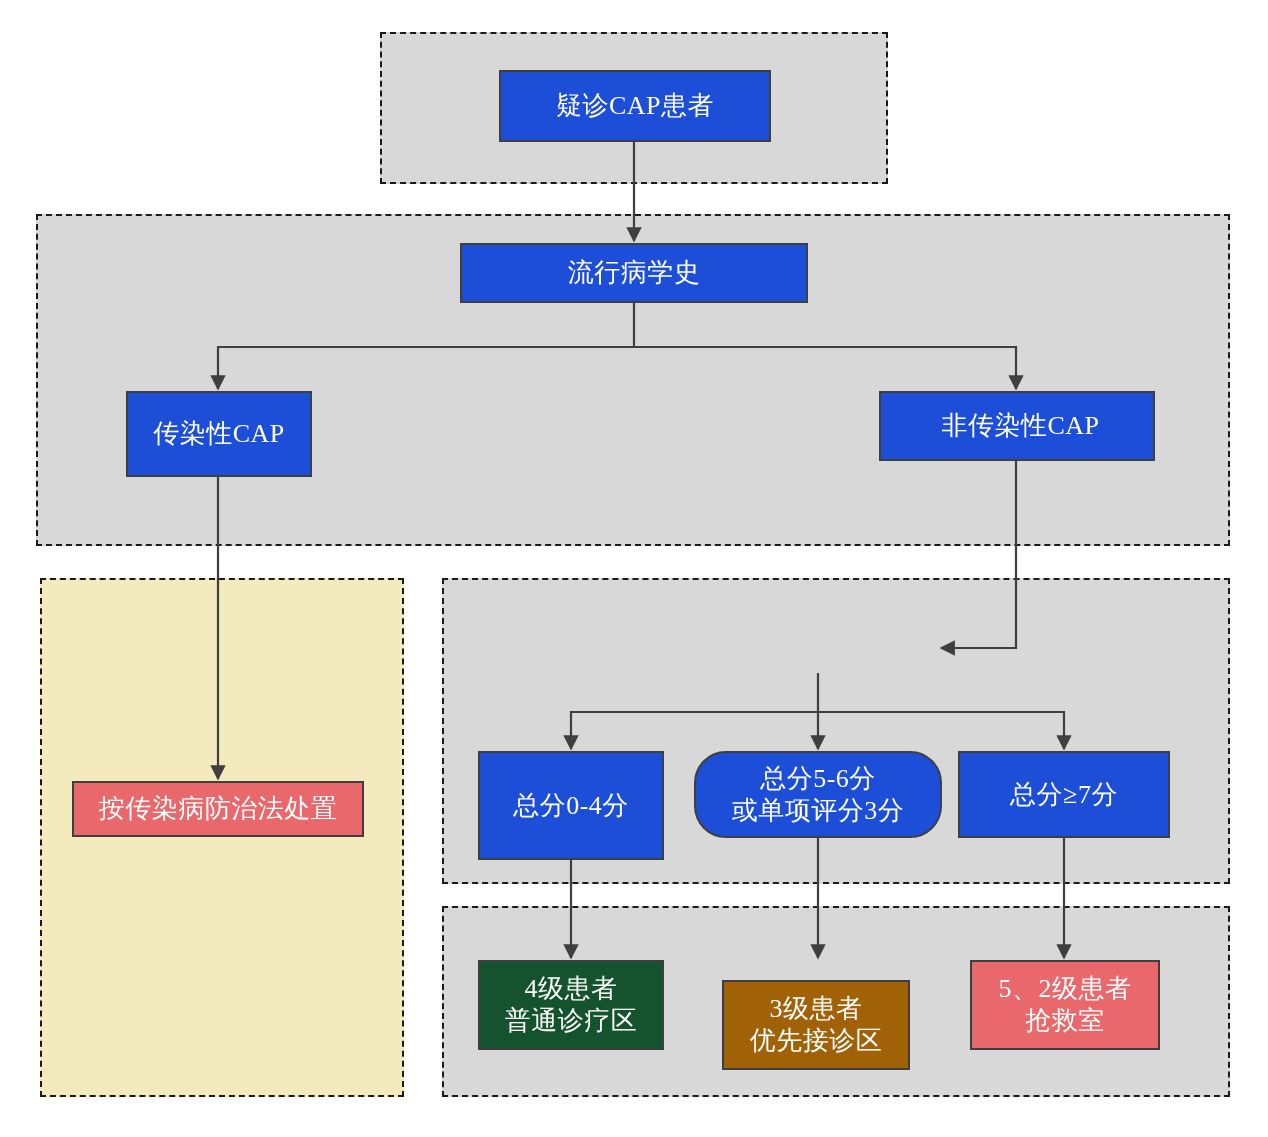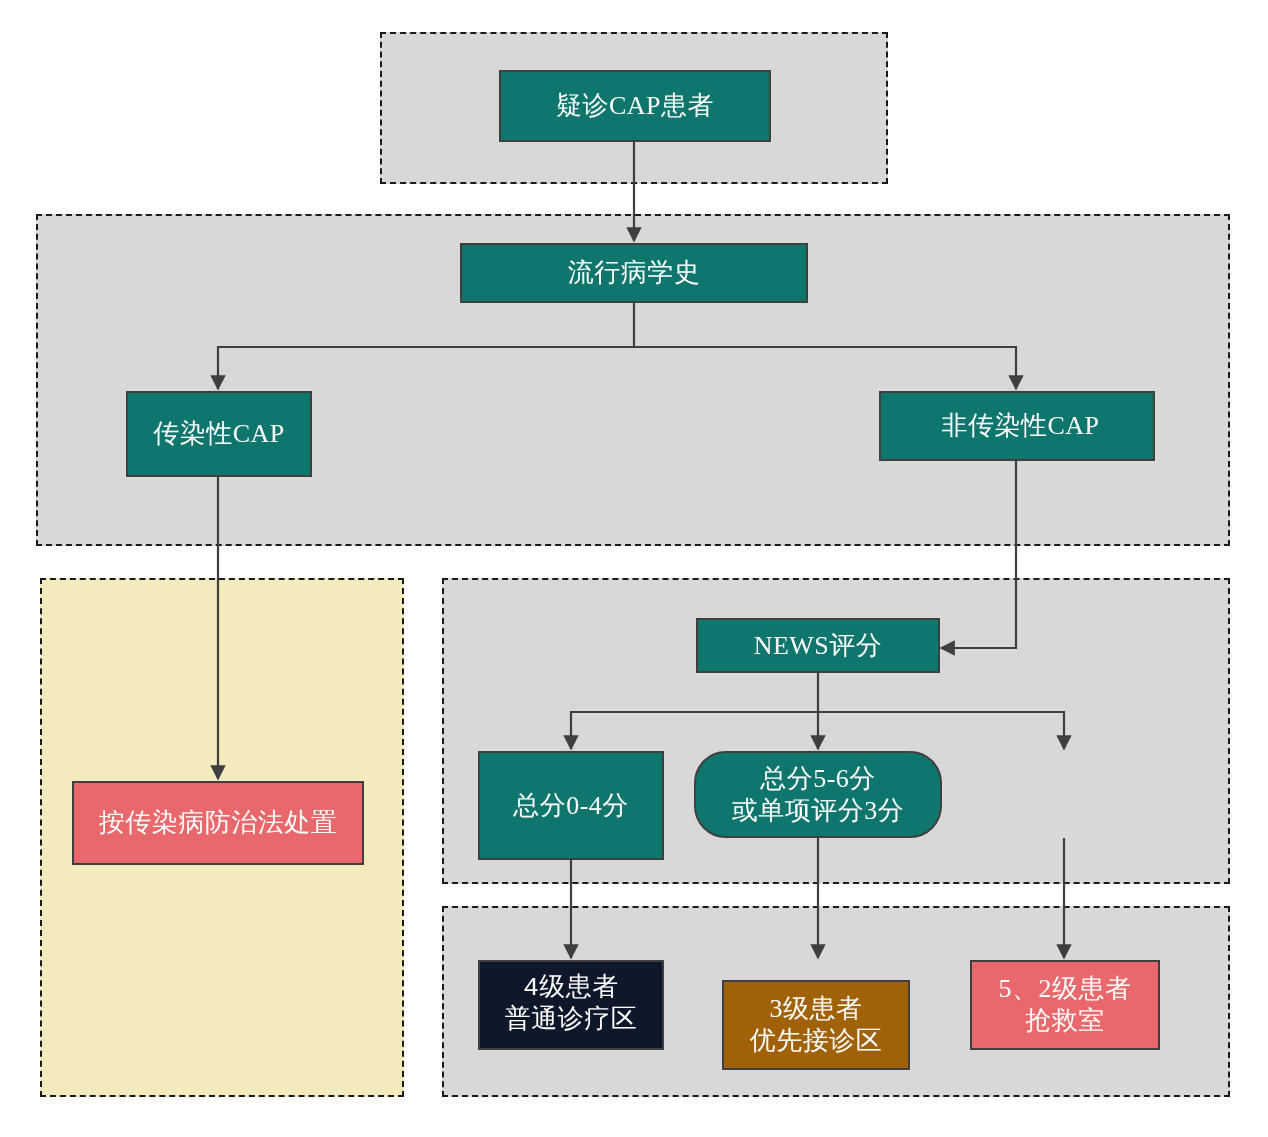--- a/index.html
+++ b/index.html
@@ -22,32 +22,32 @@
     box-sizing: border-box;
     border: 2px dashed #1a1a1a;
     background: #d8d8d8;
   }
   .group.yellow { background: #f3ebbe; }
 
   .node {
     position: absolute;
     box-sizing: border-box;
     border: 2px solid #3f3f3f;
-    background: #0f766e;
+    background: #1d4ed8;
     color: #ffffff;
     display: flex;
     align-items: center;
     justify-content: center;
     text-align: center;
     line-height: 1.22;
     font-size: 26px;
     letter-spacing: 0.5px;
     white-space: pre-line;
   }
-  .node.green  { background: #0f172a; font-family: Liberation Mono, monospace; }
+  .node.green  { background: #14532d; }
   .node.yellow { background: #a16207; margin-top: 20px; }
   .node.red    { background: #e8686b; }
 
   #edges {
     position: absolute;
     left: 0;
     top: 0;
     width: 1268px;
     height: 1137px;
     pointer-events: none;
@@ -97,29 +97,29 @@
   </svg>
 
   <div class="node" style="left:499px; top:70px; width:272px; height:72px;">疑诊CAP患者</div>
 
   <div class="node" style="left:460px; top:243px; width:348px; height:60px;">流行病学史</div>
 
   <div class="node" style="left:126px; top:391px; width:186px; height:86px;">传染性CAP</div>
 
   <div class="node" style="left:879px; top:391px; width:276px; height:70px;padding-left:7px;">非传染性CAP</div>
 
-  <div class="node red" style="left:72px; top:781px; width:292px; height:84px;">按传染病防治法处置</div>
+  <div class="node red" style="left:72px; top:781px; width:292px; height:56px;">按传染病防治法处置</div>
 
-  <div class="node" style="left:696px; top:618px; width:244px; height:55px;">NEWS评分</div>
 
   <div class="node" style="left:478px; top:751px; width:186px; height:109px;">总分0-4分</div>
 
   <div class="node" style="left:694px; top:751px; width:248px; height:87px;border-radius:32px;">总分5-6分
 或单项评分3分</div>
 
+  <div class="node" style="left:958px; top:751px; width:212px; height:87px;">总分≥7分</div>
 
   <div class="node green" style="left:478px; top:960px; width:186px; height:90px;">4级患者
 普通诊疗区</div>
 
   <div class="node yellow" style="left:722px; top:960px; width:188px; height:90px;">3级患者
 优先接诊区</div>
 
   <div class="node red" style="left:970px; top:960px; width:190px; height:90px;">5、2级患者
 抢救室</div>
 

